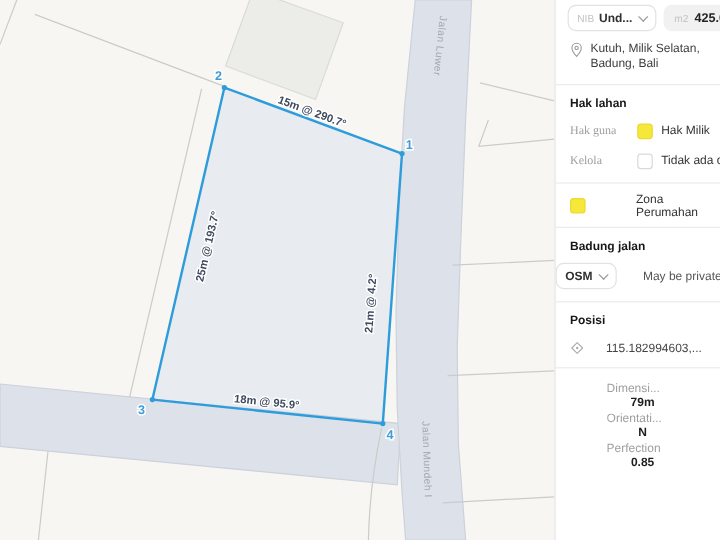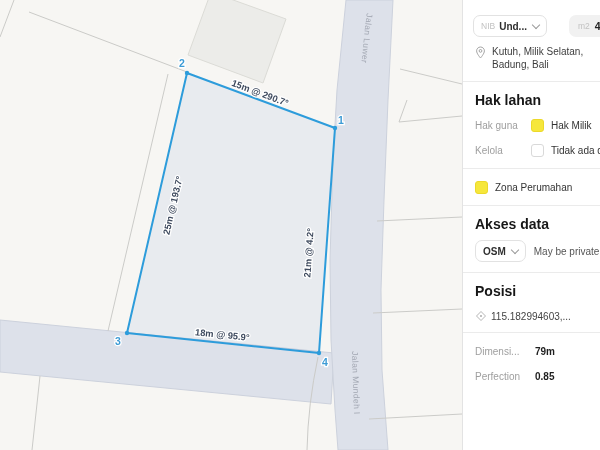--- a/index.html
+++ b/index.html
@@ -5,44 +5,44 @@
   html,body{margin:0;padding:0;background:#fff;}
   .app{position:relative;width:600px;height:450px;overflow:hidden;
        font-family:"Liberation Sans",sans-serif;background:#f7f6f3;}
   
   .map{position:absolute;left:0;top:0;width:462px;height:450px;}
   .map svg{display:block;}
   
   .sidebar{position:absolute;left:462px;top:0;width:138px;height:450px;
            background:#fff;border-left:1px solid #e3e3e3;box-sizing:border-box;
            font-size:10px;color:#333;overflow:hidden;}
-  .controls{display:flex;gap:22px;margin:15px 0 0 10px;}
+  .controls{display:flex;gap:6px;margin:4px 0 0 10px;}
   .select{display:flex;align-items:center;gap:4px;height:22px;box-sizing:border-box;
           border:1px solid #e2e2e2;border-radius:7px;background:#fff;padding:0 7px;
           white-space:nowrap;cursor:pointer;}
   .muted{color:#c2c2c2;font-size:8.5px;}
   .valtxt{color:#2f2f2f;font-weight:700;}
   .chev{width:5px;height:5px;border-right:1.3px solid #9a9a9a;border-bottom:1.3px solid #9a9a9a;
         transform:rotate(45deg);margin:-3px 0 0 2px;flex-shrink:0;}
   .pill{display:flex;align-items:center;gap:5px;height:22px;border-radius:7px;
         background:#f1f1f1;padding:0 9px;white-space:nowrap;}
   .pill .valtxt{font-weight:700;font-size:10.5px;color:#242424;}
   .loc{display:flex;gap:6px;margin:8px 4px 0 12px;color:#3e3e3e;line-height:13px;}
   .loc svg{flex-shrink:0;margin-top:1px;}
   .div{border:none;border-top:1px solid #ebebeb;margin:10px 0 0 0;}
-  .sec{margin:10px 8px 0 12px;font-size:14px;font-weight:700;color:#171717;}
+  .sec{margin:10px 8px 0 12px;font-size:10px;font-weight:700;color:#171717;}
   .kv{display:flex;align-items:center;margin:10px 4px 0 12px;height:15px;white-space:nowrap;}
-  .kv .k{width:56px;color:#9e9e9e;flex-shrink:0;}
+  .kv .k{width:56px;color:#9e9e9e;flex-shrink:0;font-family:Liberation Serif, serif;}
   .swatch{width:13px;height:13px;border-radius:3px;margin-right:7px;box-sizing:border-box;flex-shrink:0;}
   .swatch.yellow{background:#F6E73B;border:1px solid #ecd92a;}
   .swatch.empty{background:#fff;border:1px solid #d9d9d9;}
-  .zona{display:flex;align-items:center;margin:11px 4px 0 12px;height:15px;color:#333;}
-  .akses{display:flex;align-items:center;gap:8px;margin:8px 0 0 12px;white-space:nowrap;color:#555;}
-  .coords{display:flex;align-items:center;gap:4px;margin:11px 4px 0 12px;color:#444;white-space:nowrap;}
-  .drow{display:flex;align-items:center;margin:12px 4px 0 12px;height:13px;white-space:nowrap;}
+  .zona{display:flex;align-items:center;margin:11px 4px 0 12px;height:15px;color:#333;gap:35px;}
+  .akses{display:flex;align-items:center;gap:22px;margin:8px 0 0 0;white-space:nowrap;color:#555;}
+  .coords{display:flex;align-items:center;gap:18px;margin:11px 4px 0 12px;color:#444;white-space:nowrap;}
+  .drow{display:flex;align-items:center;margin:12px 4px 0 12px;height:13px;white-space:nowrap;flex-direction:column;}
   .drow .k{width:60px;color:#9e9e9e;flex-shrink:0;overflow:hidden;}
   .drow .v{color:#1e1e1e;font-weight:700;}
 </style>
 </head>
 <body>
 
 <div class="app">
 
   <div class="map">
     <svg width="462" height="450" viewBox="0 0 462 450" xmlns="http://www.w3.org/2000/svg">
@@ -134,21 +134,21 @@
       <span>Tidak ada data</span>
     </div>
 
     <hr class="div">
     <div class="zona">
       <span class="swatch yellow"></span>
       <span>Zona Perumahan</span>
     </div>
 
     <hr class="div">
-    <div class="sec">Akses data</div>
+    <div class="sec">Badung jalan</div>
     <div class="akses">
       <div class="select">
         <span class="valtxt">OSM</span>
         <span class="chev"></span>
       </div>
       <span>May be private</span>
     </div>
 
     <hr class="div">
     <div class="sec">Posisi</div>
@@ -160,18 +160,22 @@
       <span>115.182994603,...</span>
     </div>
 
     <hr class="div">
 
     <div class="drow">
       <span class="k">Dimensi...</span>
       <span class="v">79m</span>
     </div>
     <div class="drow">
+      <span class="k">Orientati...</span>
+      <span class="v">N</span>
+    </div>
+    <div class="drow">
       <span class="k">Perfection</span>
       <span class="v">0.85</span>
     </div>
 
   </div>
 </div>
 
 </body></html>

